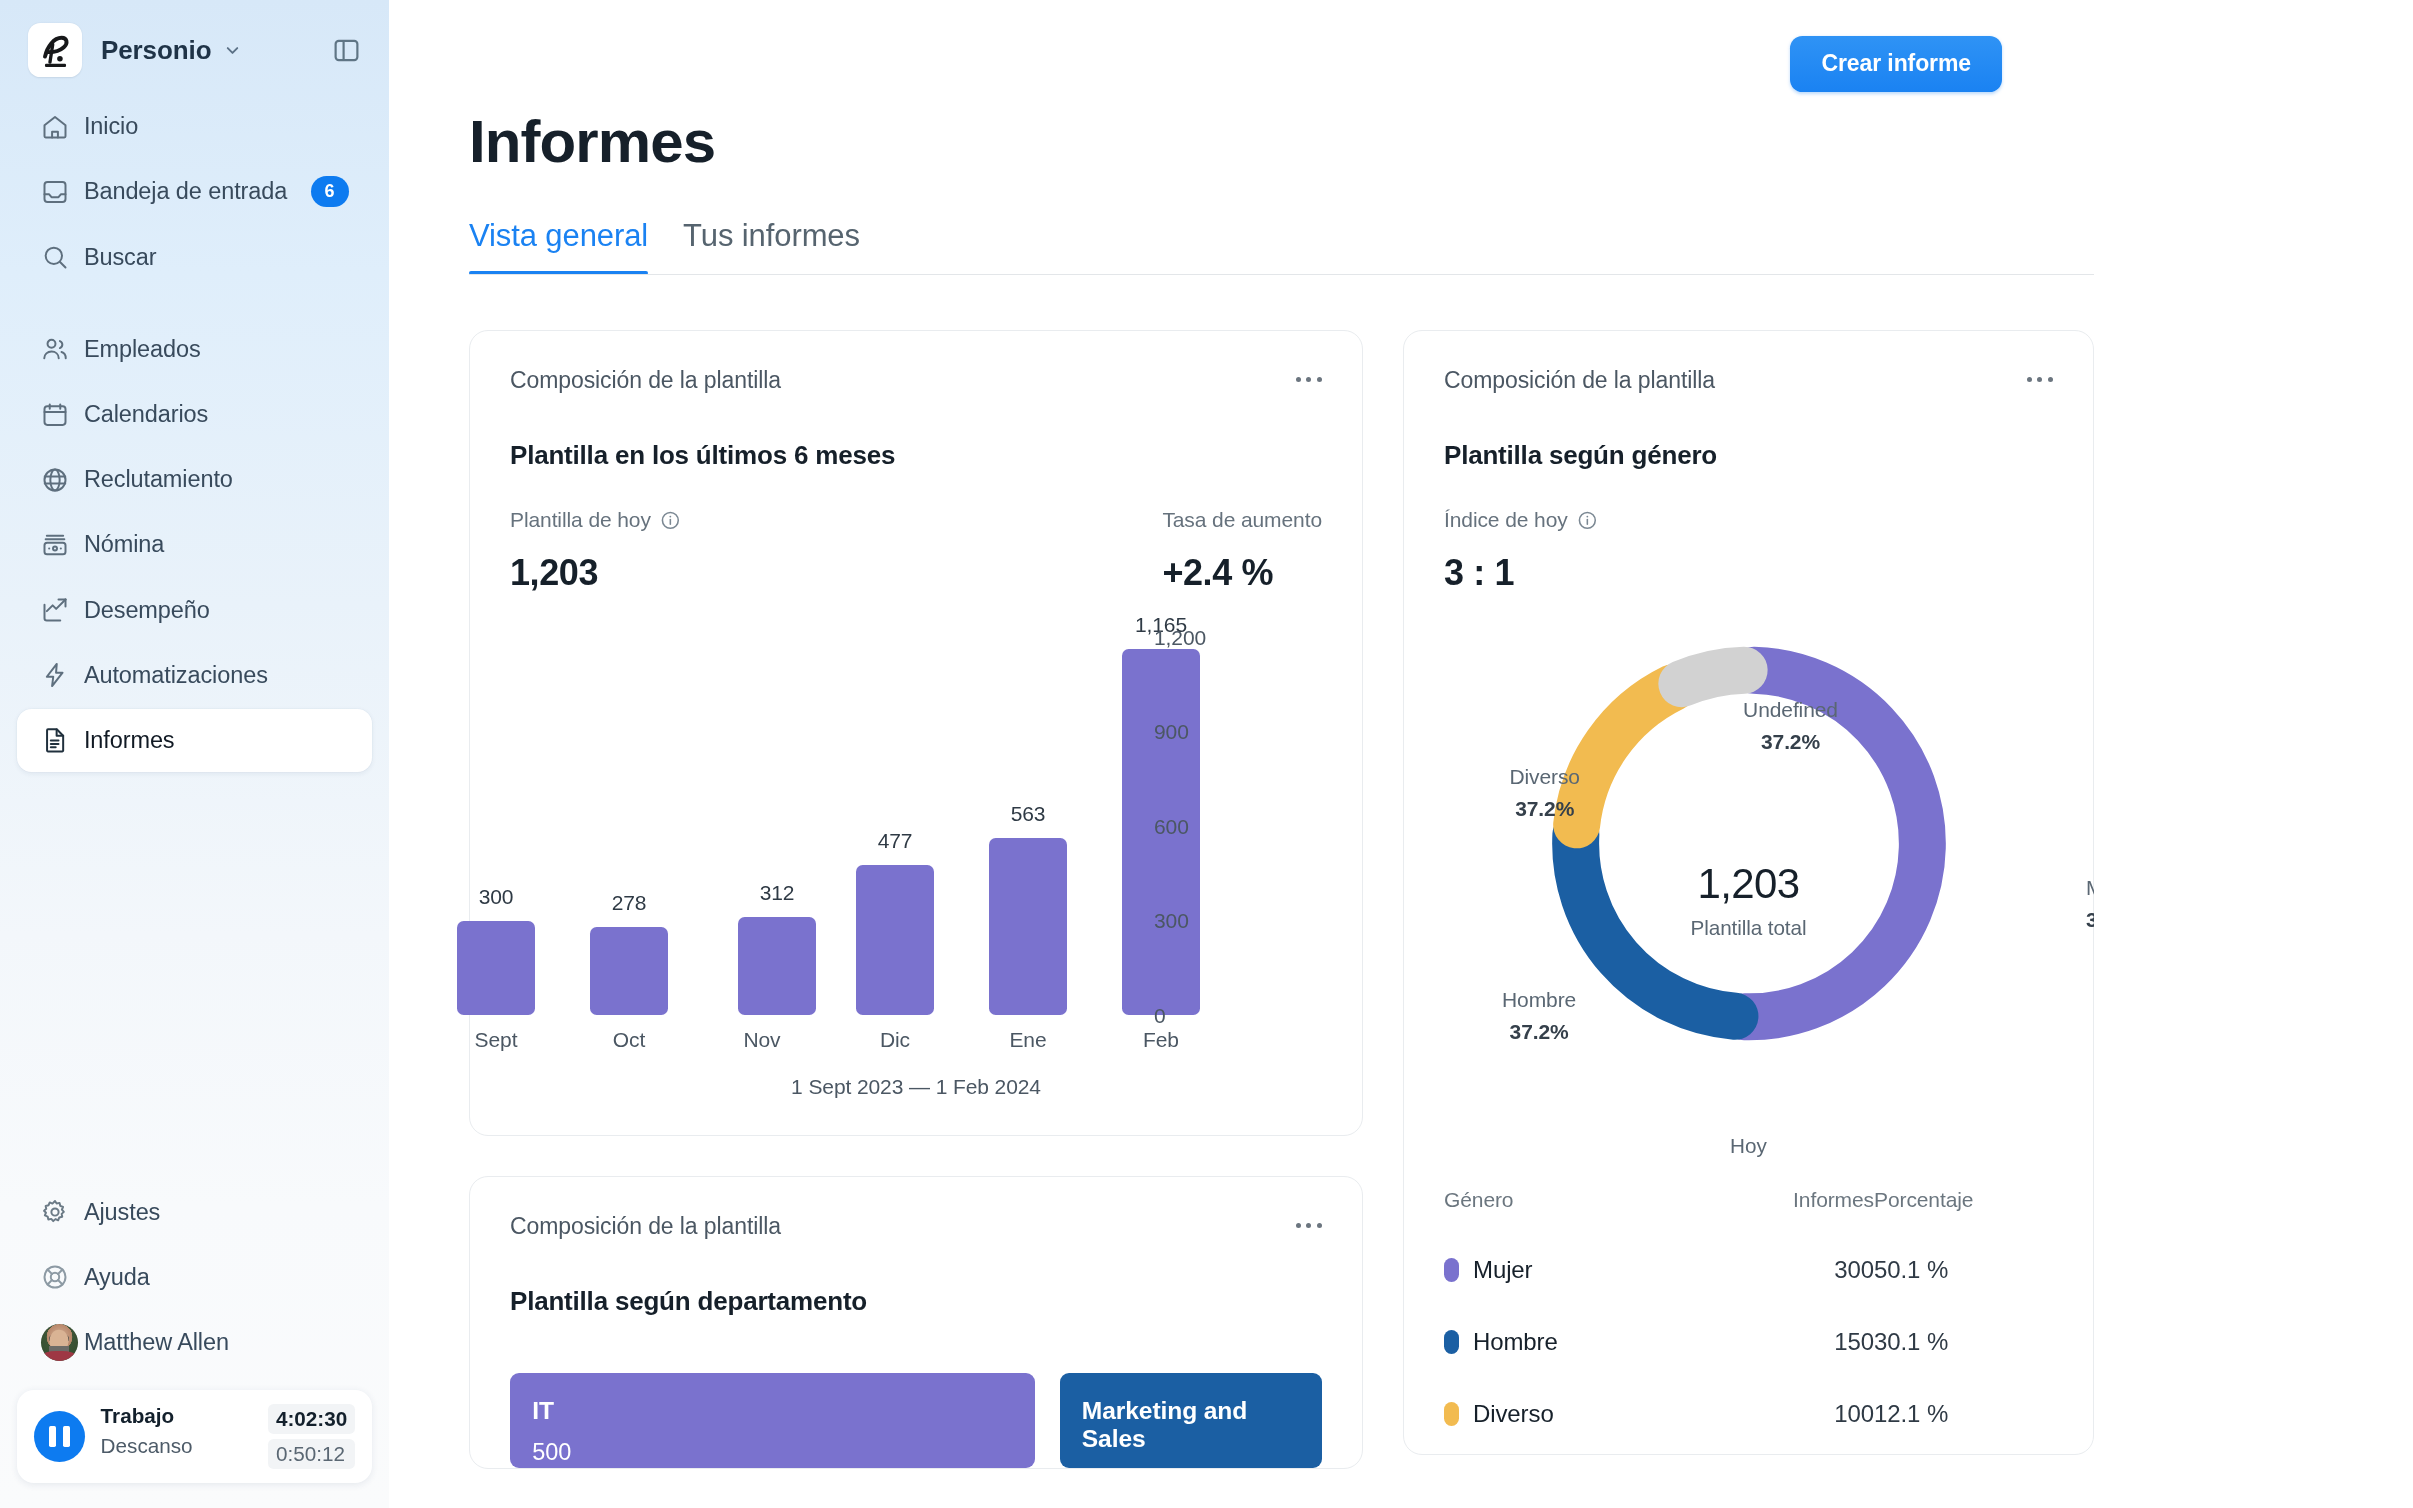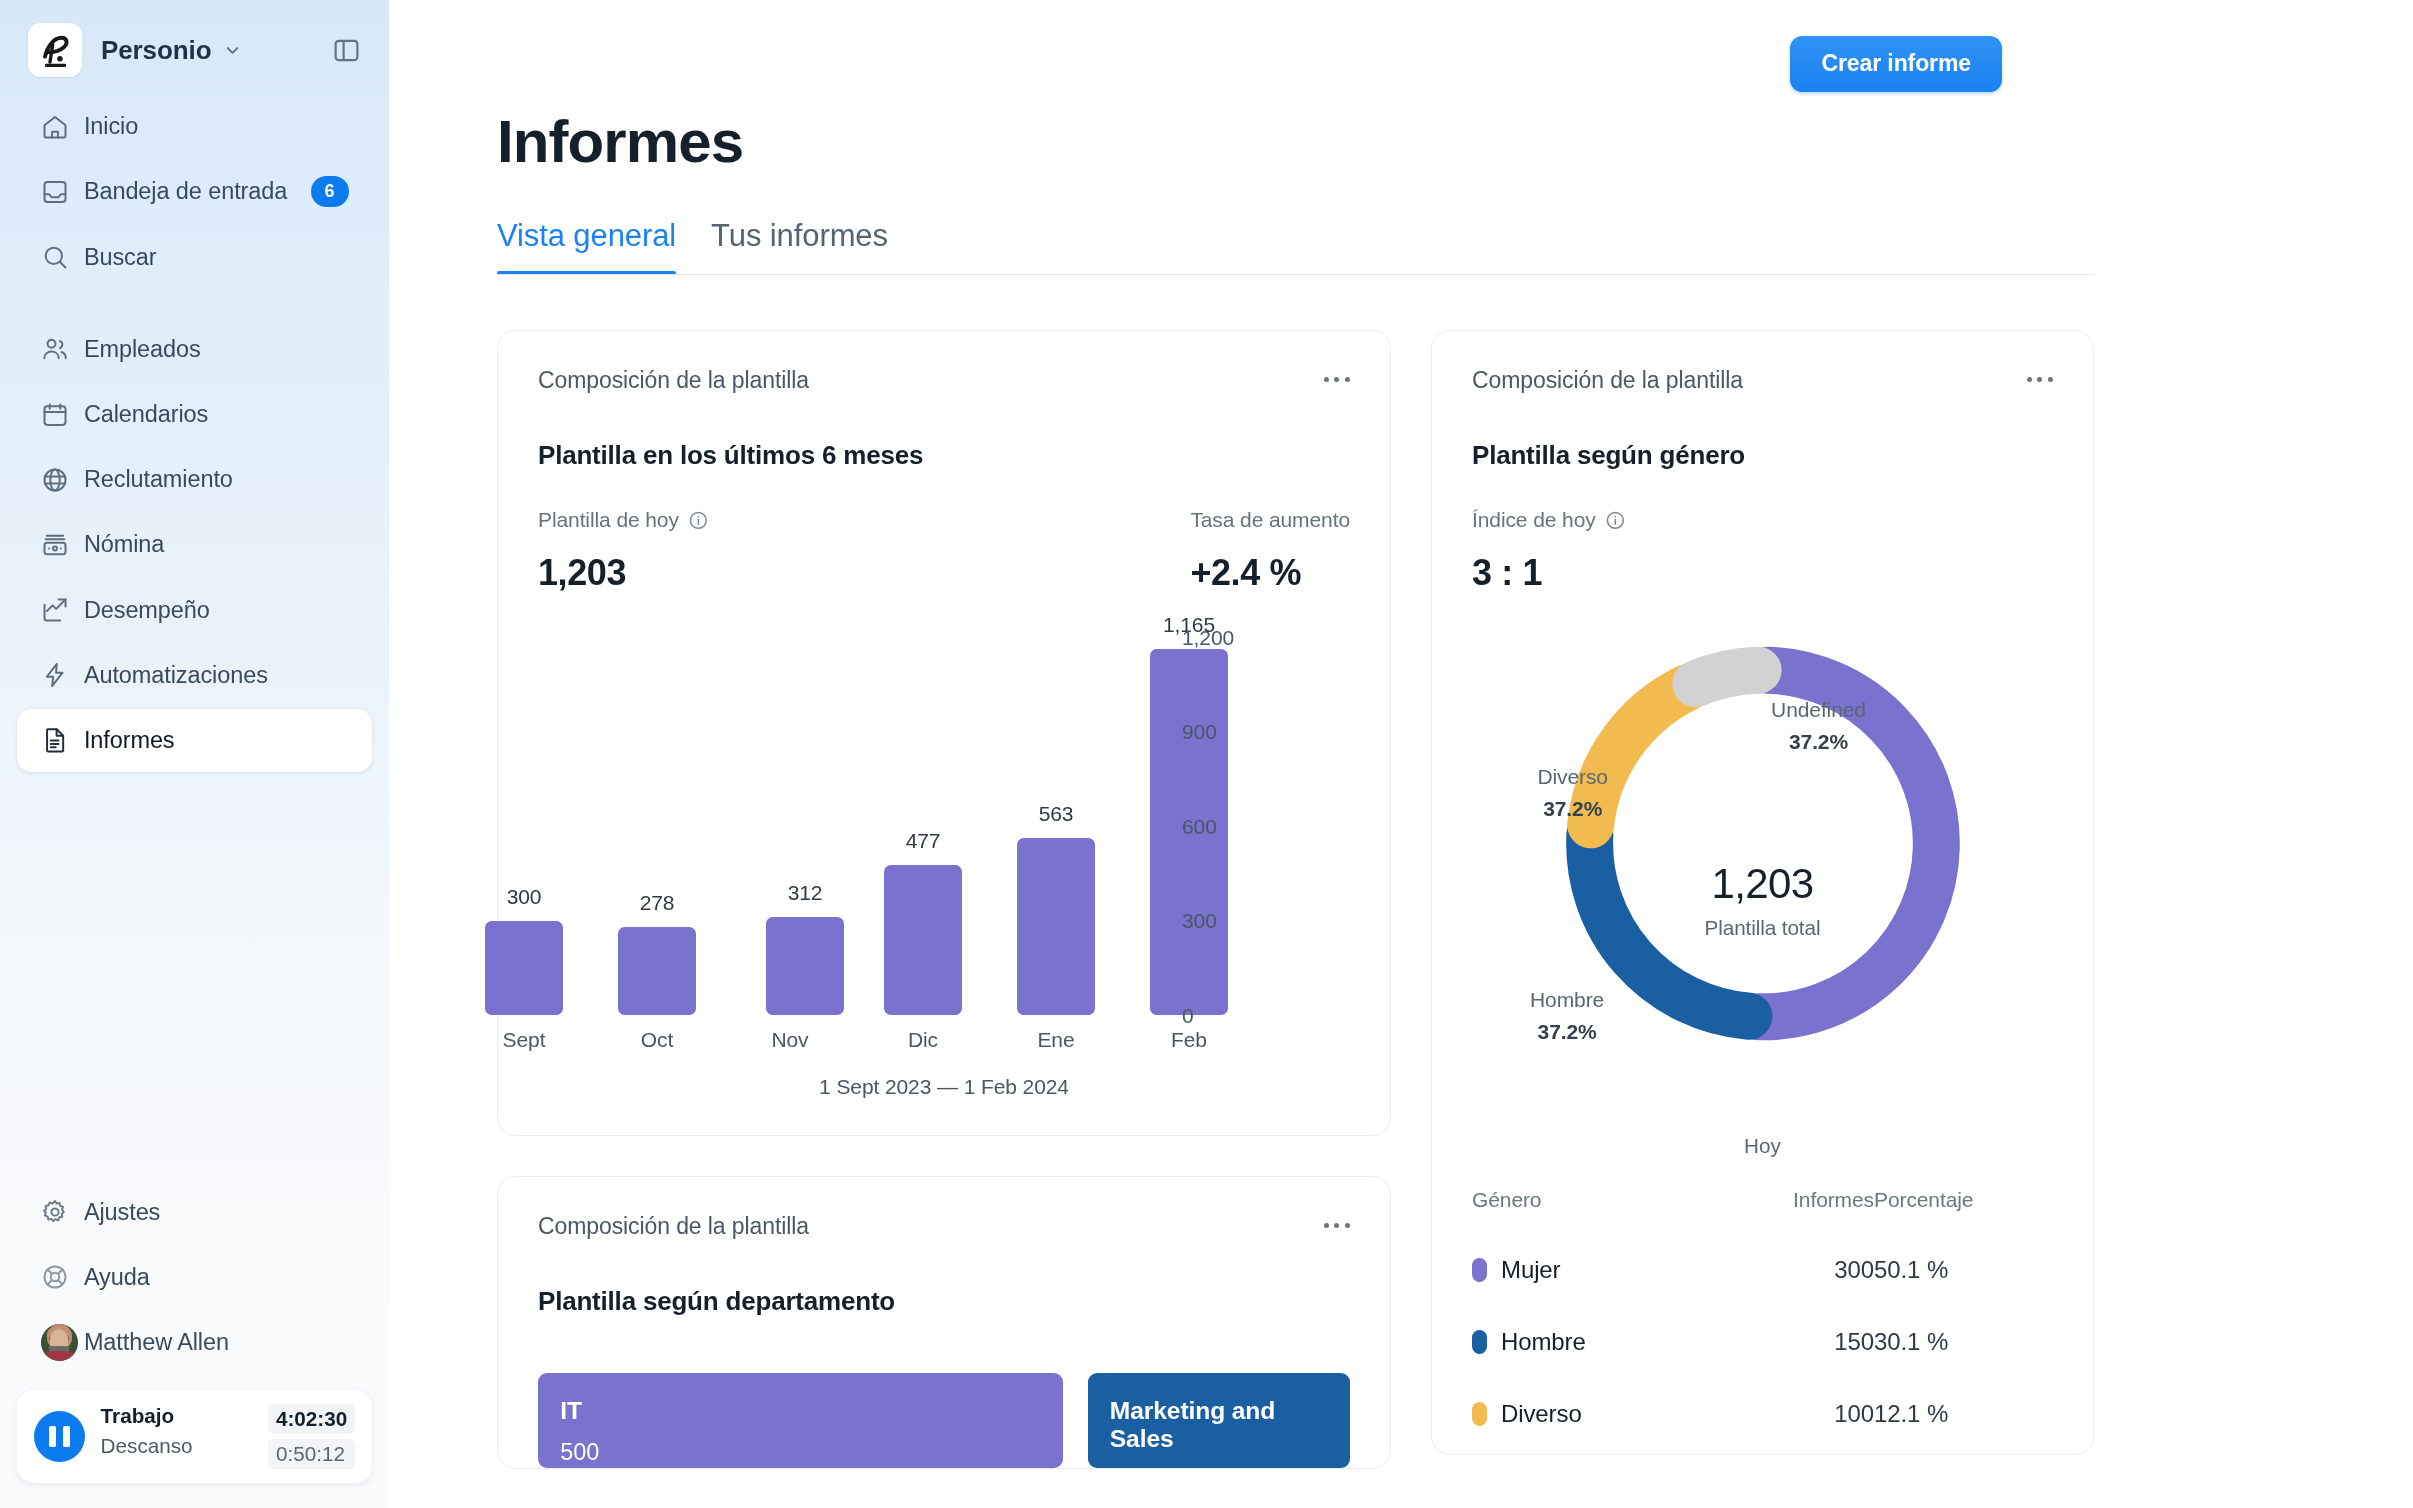--- a/index.html
+++ b/index.html
@@ -2,21 +2,21 @@
 <html style="font-size:9px"><head>
 <meta charset="utf-8">
 <style>
   * { box-sizing: border-box; margin: 0; padding: 0; }
   html, body {
     width: 2413px; height: 1508px;
     font-family: "Liberation Sans", sans-serif;
     background: #ffffff;
     overflow: hidden;
   }
-  #app { position: relative; width: 2094px; height: 1508px; display: flex; gap: 28px; }
+  #app { position: relative; width: 2094px; height: 1508px; display: flex; }
 
   
   .sidebar {
     width: 389px; height: 1508px; flex: 0 0 389px;
     background: linear-gradient(180deg, #d7e8f8 0%, #dfeefb 18%, #e9f2fa 40%, #f3f7fb 62%, #f8fafc 80%, #fafbfc 100%);
     position: relative;
     padding: 0;
   }
   .sb-top {
     display: flex; align-items: center;

